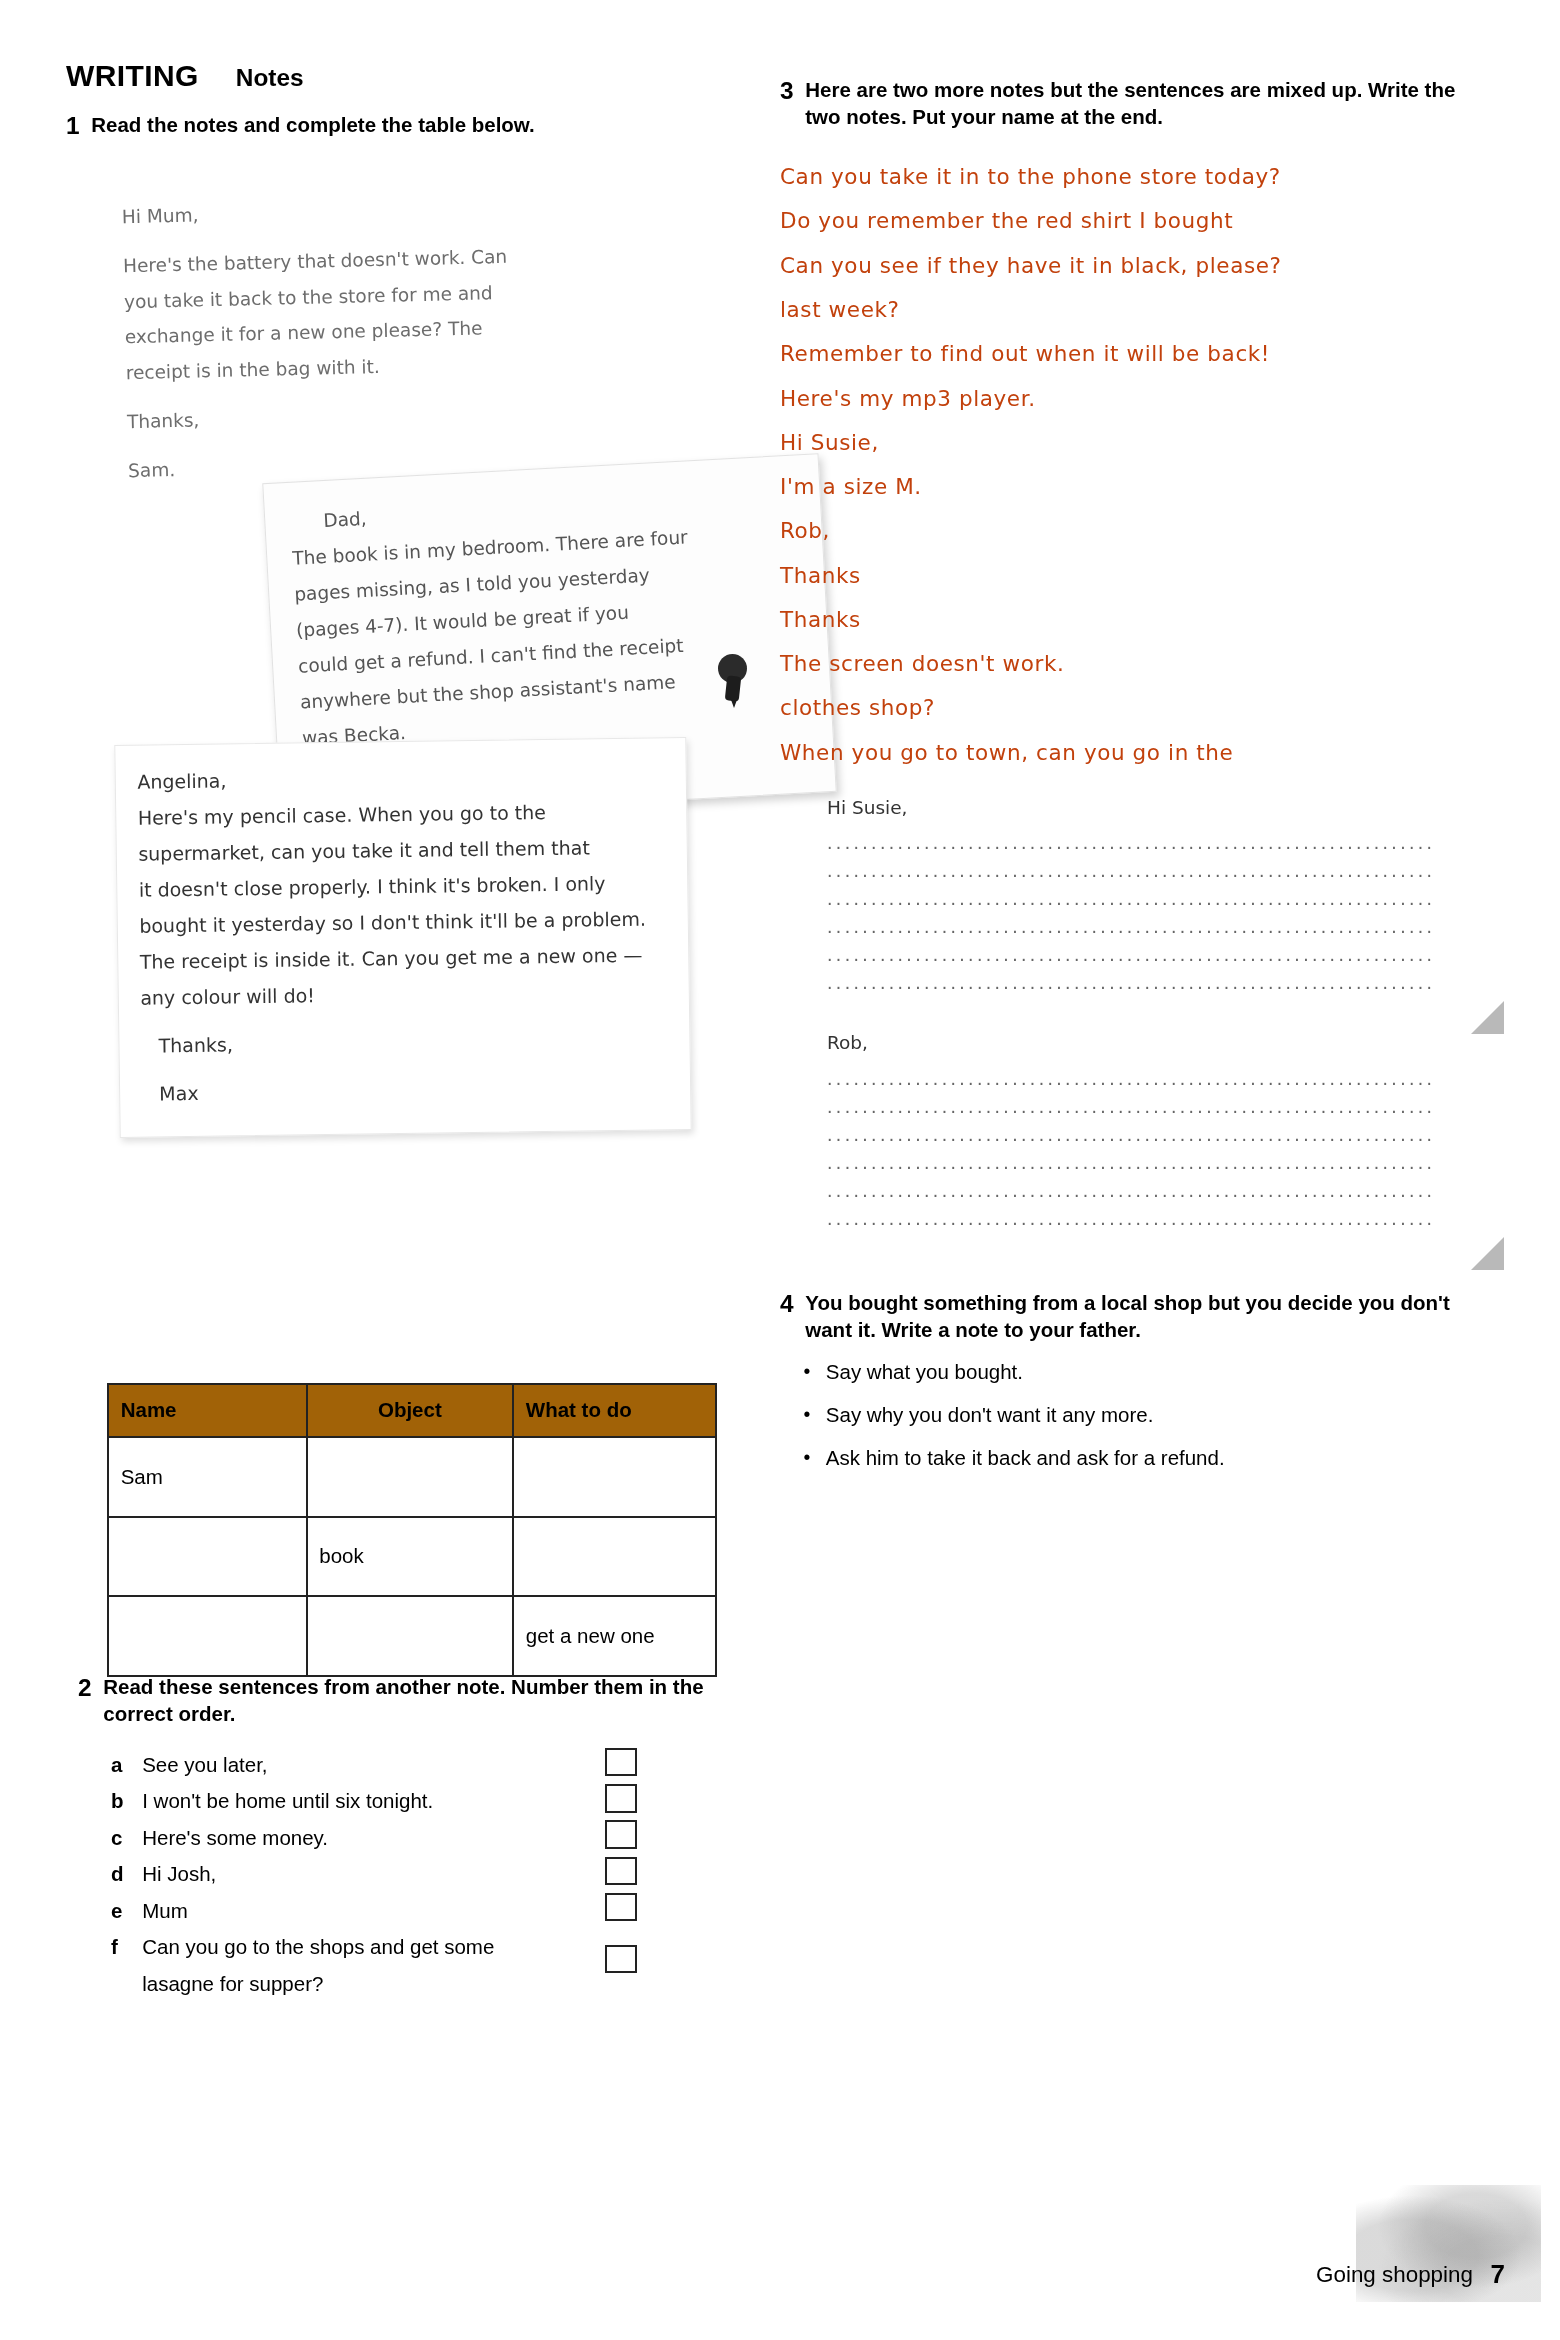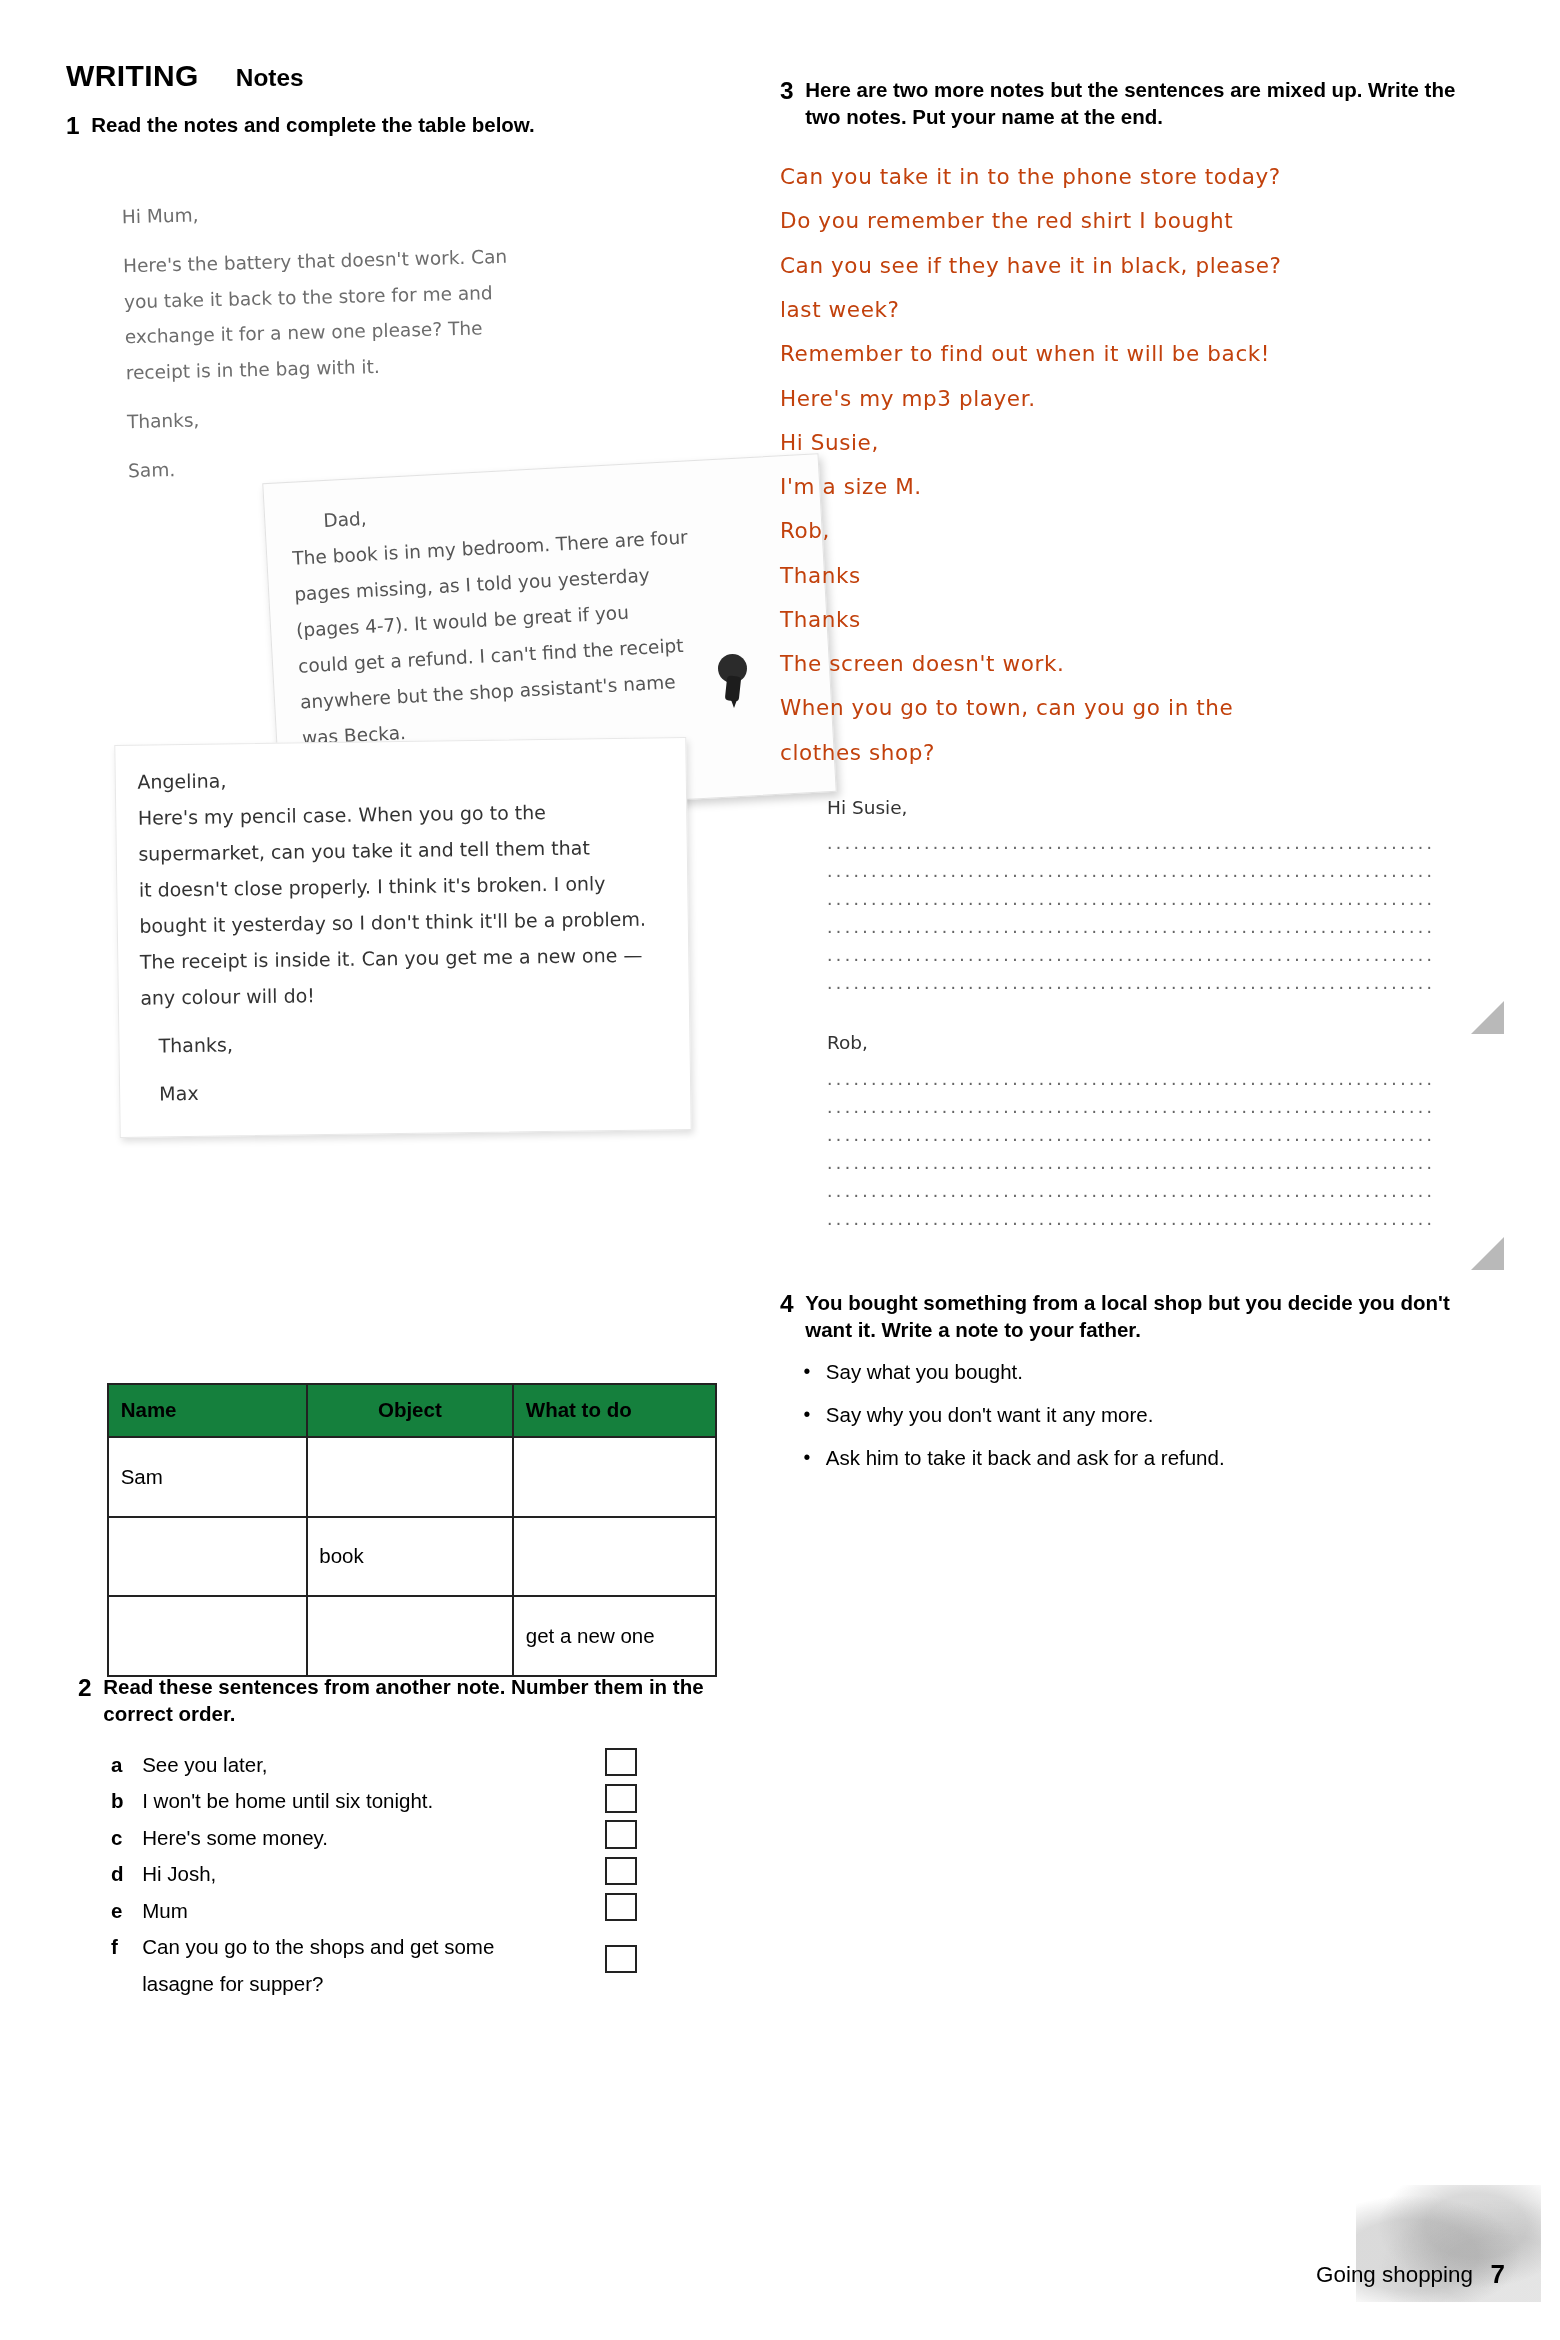--- a/index.html
+++ b/index.html
@@ -171,21 +171,21 @@
   }
   table.note-table th,
   table.note-table td {
     border: 2px solid #222;
     height: 70px;
     padding: 3.9px 11.7px;
     text-align: left;
     vertical-align: middle;
   }
   table.note-table th {
-    background: #15803d;
+    background: #a16207;
     font-weight: bold;
     height: 43px;
     font-size: 20.5px;
   }
   table.note-table .c1 { width: 205px; }
   table.note-table .c2 { width: 213px; text-align: center; }
   table.note-table .c3 { width: 212px; }
 
   
   .ex2 {
@@ -462,22 +462,22 @@
       <div>Can you see if they have it in black, please?</div>
       <div>last week?</div>
       <div>Remember to find out when it will be back!</div>
       <div>Here's my mp3 player.</div>
       <div>Hi Susie,</div>
       <div>I'm a size M.</div>
       <div>Rob,</div>
       <div>Thanks</div>
       <div>Thanks</div>
       <div>The screen doesn't work.</div>
+      <div>clothes shop?</div>
       <div>When you go to town, can you go in the</div>
-      <div>clothes shop?</div>
     </div>
 
     <div class="answer-block">
       <div class="ans-label">Hi Susie,</div>
       <div class="dots">......................................................................................................</div>
       <div class="dots">......................................................................................................</div>
       <div class="dots">......................................................................................................</div>
       <div class="dots">......................................................................................................</div>
       <div class="dots">......................................................................................................</div>
       <div class="dots">......................................................................................................</div>

